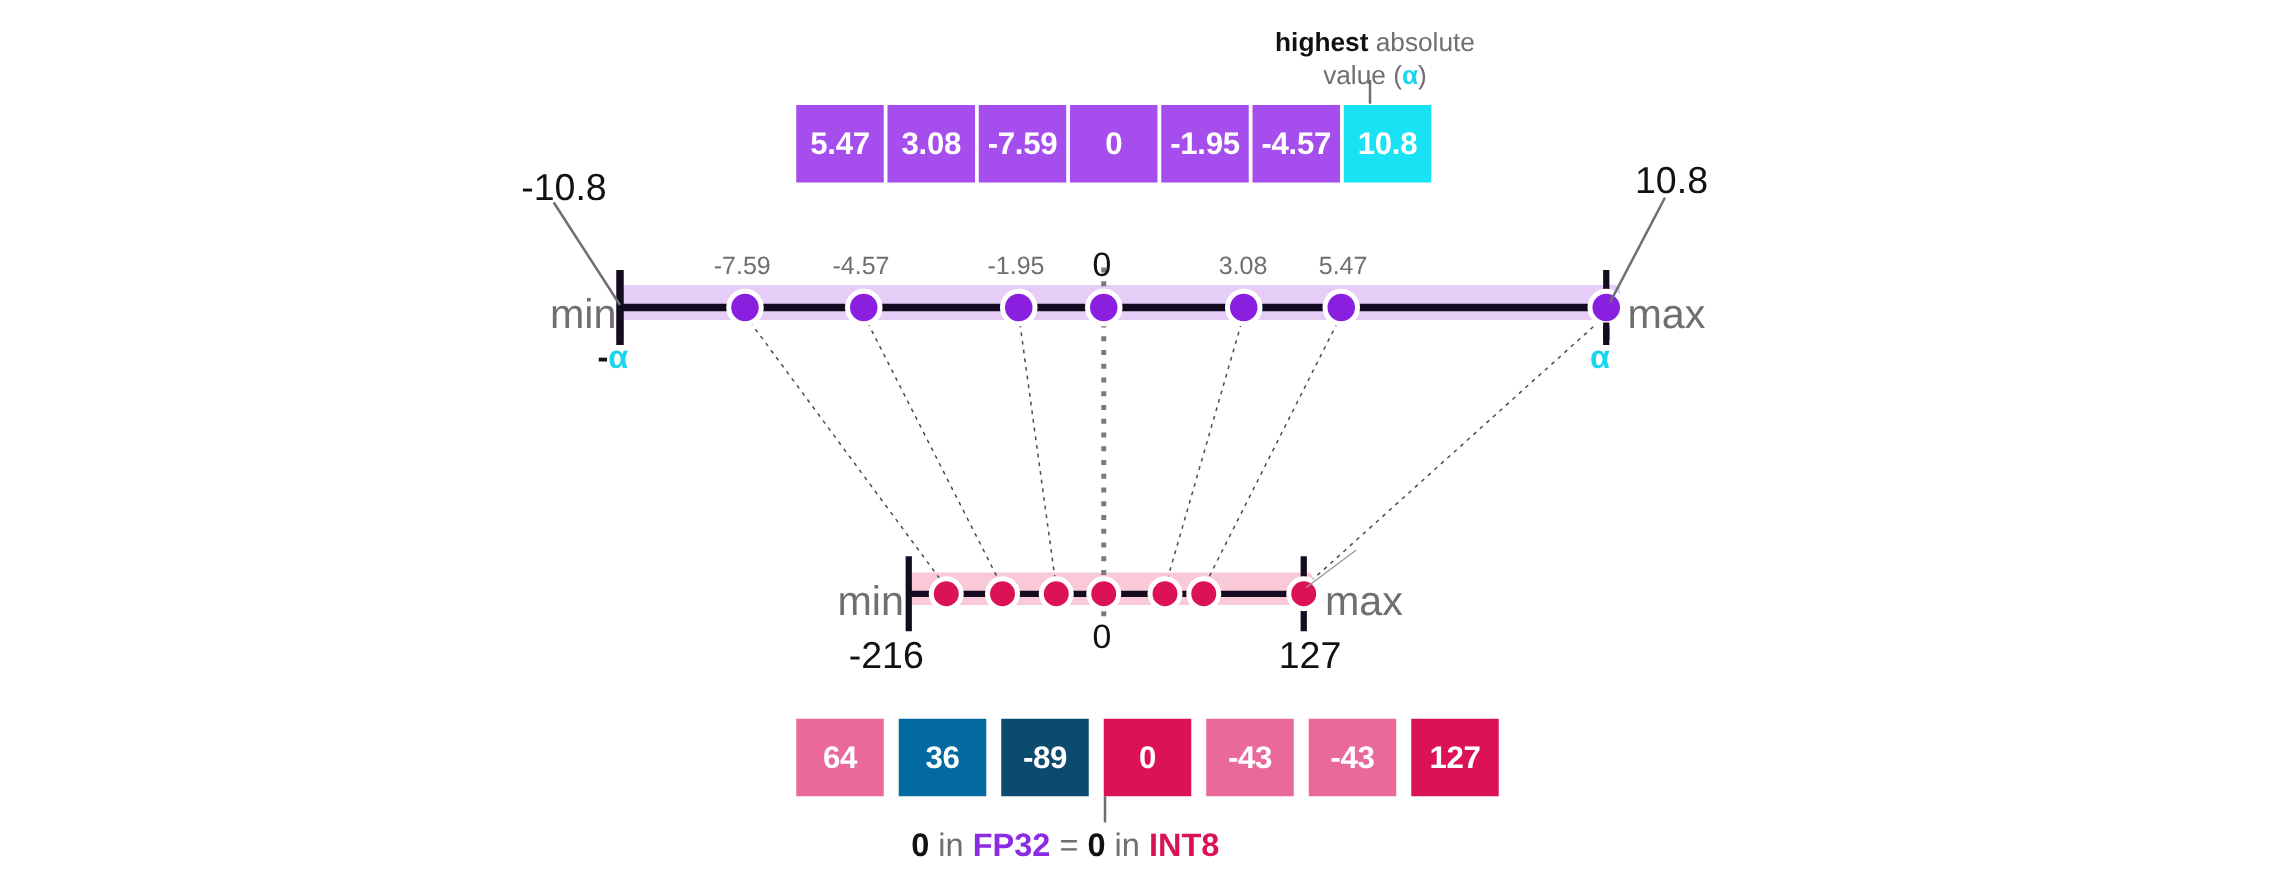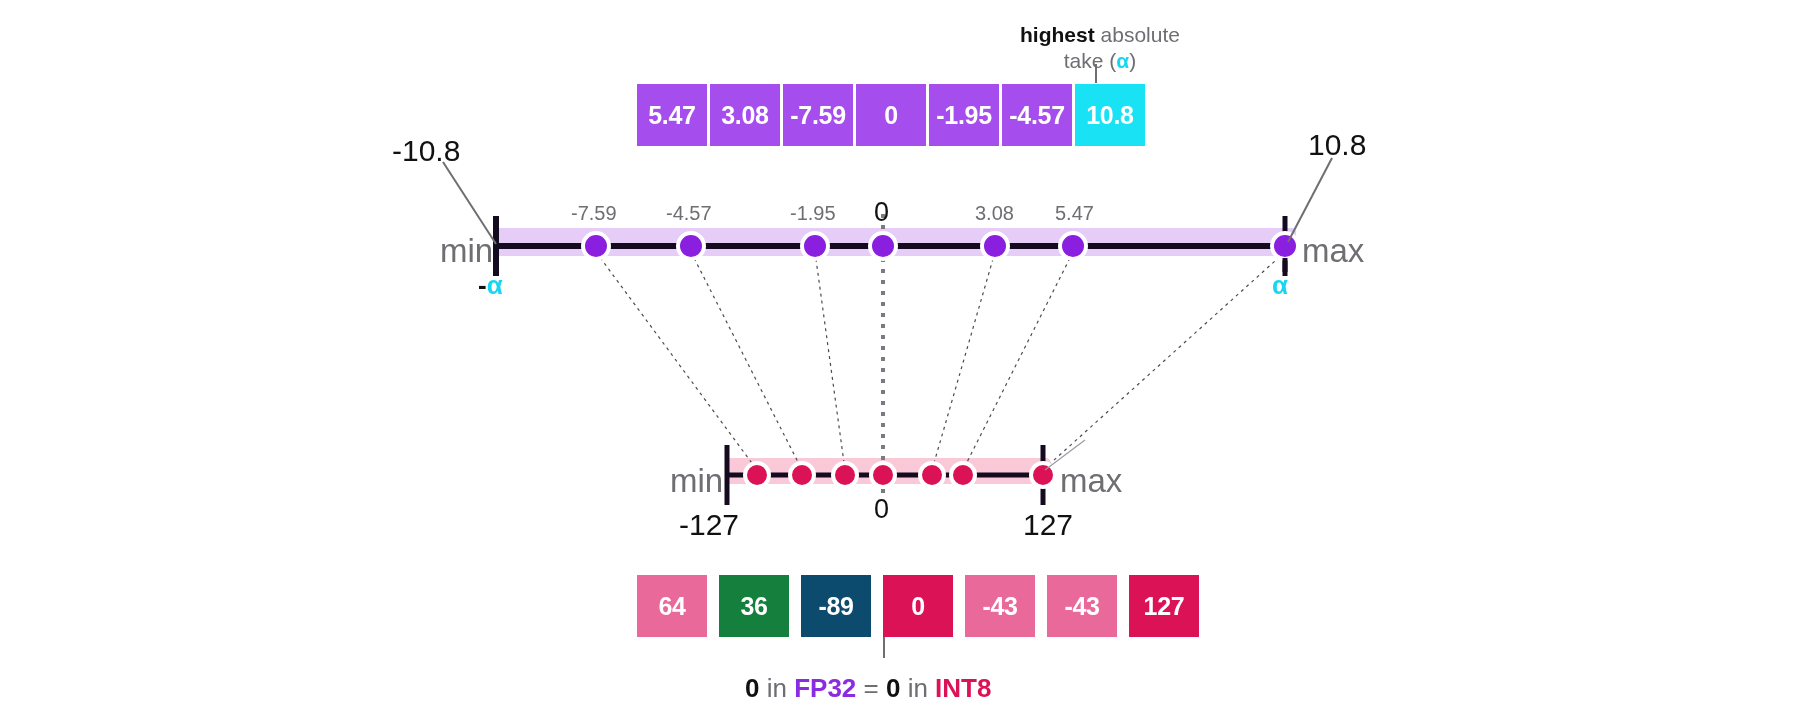--- a/index.html
+++ b/index.html
@@ -81,62 +81,62 @@
     <line x1="884" y1="637" x2="884" y2="658" stroke="#6e6e73" stroke-width="2"></line>
 
     <line x1="1135" y1="608" x2="1150" y2="608" stroke="#6e6e73" stroke-width="2"></line>
 
     <line x1="496" y1="258" x2="496" y2="272" stroke="#140B20" stroke-width="5"></line>
     <line x1="1285" y1="258" x2="1285" y2="272" stroke="#140B20" stroke-width="5"></line>
   </svg>
 
   <div class="lbl t-ann" style="left:1020px;top:22px;width:160px;">
     <b>highest</b><span> absolute</span><br>
-    <span>take (</span><span class="alpha">α</span><span>)</span>
+    <span>value (</span><span class="alpha">α</span><span>)</span>
   </div>
 
   <div class="cellrow" style="left:637px;top:84px;">
     <div class="cell" style="background:#A64DEE">5.47</div>
     <div class="cell" style="background:#A64DEE">3.08</div>
     <div class="cell" style="background:#A64DEE">-7.59</div>
     <div class="cell" style="background:#A64DEE">0</div>
     <div class="cell" style="background:#A64DEE">-1.95</div>
     <div class="cell" style="background:#A64DEE">-4.57</div>
     <div class="cell" style="background:#19E2F5">10.8</div>
   </div>
 
-  <div class="lbl t-big" style="left:392px;top:134px;text-align:center;">-10.8</div>
+  <div class="lbl t-big" style="left:417px;top:134px;text-align:center;">-10.8</div>
   <div class="lbl t-big" style="left:1308px;top:128px;">10.8</div>
   <div class="lbl t-mid" style="left:440px;top:232px;">min</div>
   <div class="lbl t-mid" style="left:1302px;top:232px;">max</div>
 
   <div class="lbl" style="left:478px;top:270px;font-size:26px;font-weight:bold;color:#111111;"><span>-</span><span class="alpha">α</span></div>
   <div class="lbl alpha" style="left:1272px;top:270px;font-size:26px;">α</div>
 
   <div class="lbl t-tick" style="left:571px;top:202px;">-7.59</div>
   <div class="lbl t-tick" style="left:666px;top:202px;">-4.57</div>
   <div class="lbl t-tick" style="left:790px;top:202px;">-1.95</div>
   <div class="lbl t-zero" style="left:874px;top:197px;">0</div>
   <div class="lbl t-tick" style="left:975px;top:202px;">3.08</div>
   <div class="lbl t-tick" style="left:1055px;top:202px;">5.47</div>
 
   <div class="lbl t-mid" style="left:670px;top:462px;">min</div>
   <div class="lbl t-mid" style="left:1060px;top:462px;">max</div>
   <div class="lbl t-zero" style="left:874px;top:494px;">0</div>
-  <div class="lbl t-big" style="left:679px;top:508px;">-127</div>
+  <div class="lbl t-big" style="left:679px;top:508px;">-216</div>
   <div class="lbl t-big" style="left:1023px;top:508px;">127</div>
 
   <div class="cellrow" style="left:637px;top:575px;gap:12px;">
     <div class="cell" style="background:#E8699A">64</div>
-    <div class="cell" style="background:#15803d">36</div>
+    <div class="cell" style="background:#0369a1">36</div>
     <div class="cell" style="background:#0c4a6e">-89</div>
     <div class="cell" style="background:#DB1356">0</div>
     <div class="cell" style="background:#E8699A">-43</div>
     <div class="cell" style="background:#E8699A">-43</div>
     <div class="cell" style="background:#DB1356">127</div>
   </div>
 
 
-  <div class="lbl t-eq" style="left:745px;top:661px;margin-top:12px;">
+  <div class="lbl t-eq" style="left:729px;top:661px;">
     <b>0</b><span> in </span><span class="fp32c">FP32</span><span> = </span><b>0</b><span> in </span><span class="int8c">INT8</span>
   </div>
 
 </div>
 
 </body></html>

